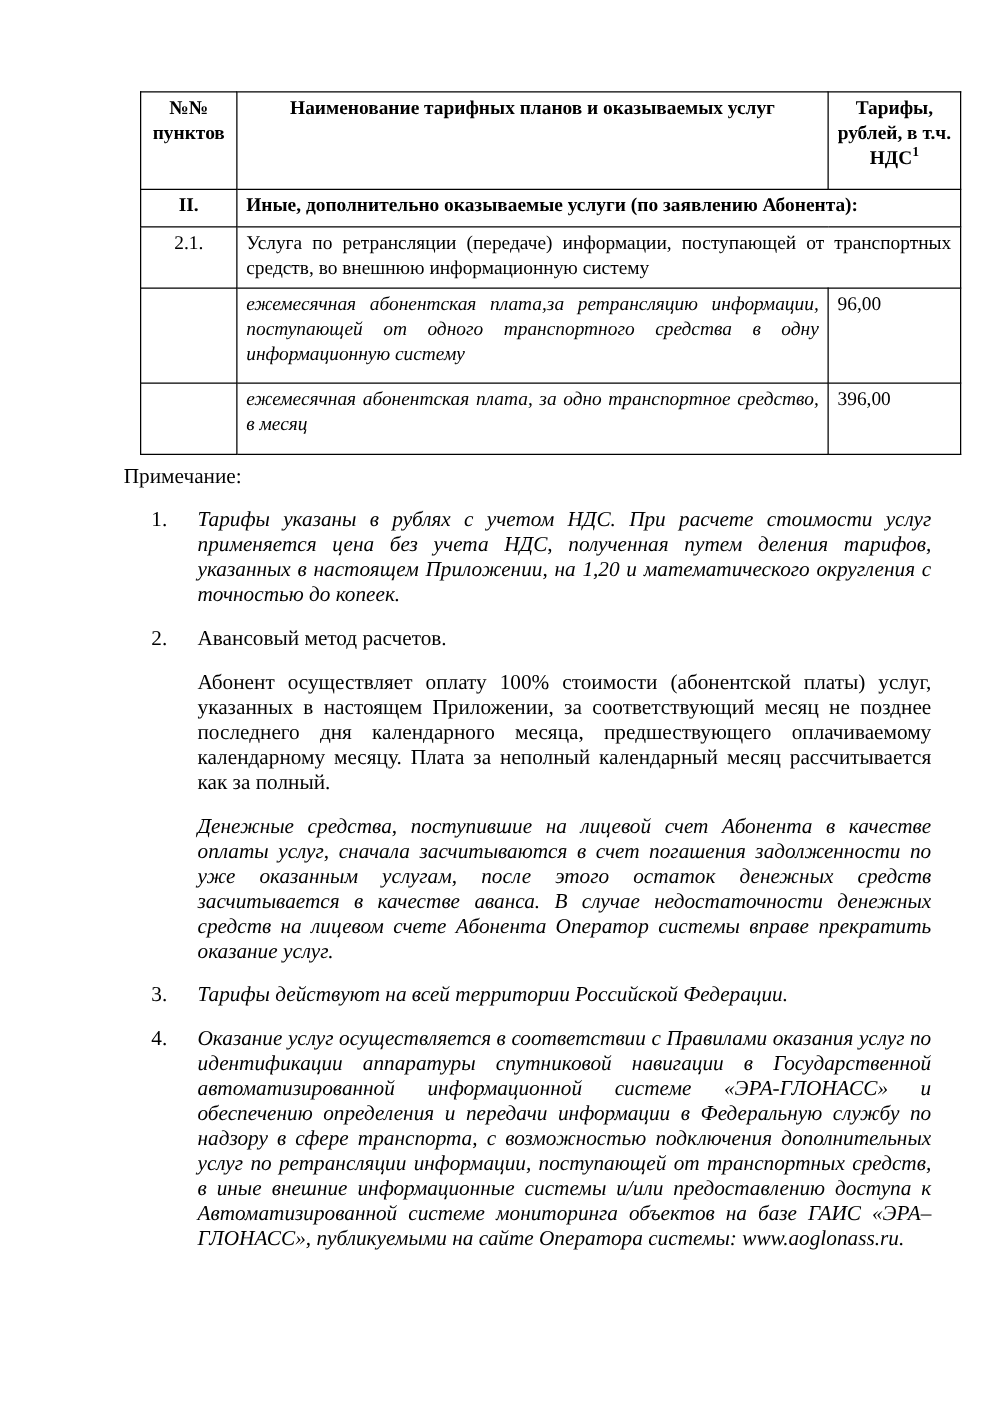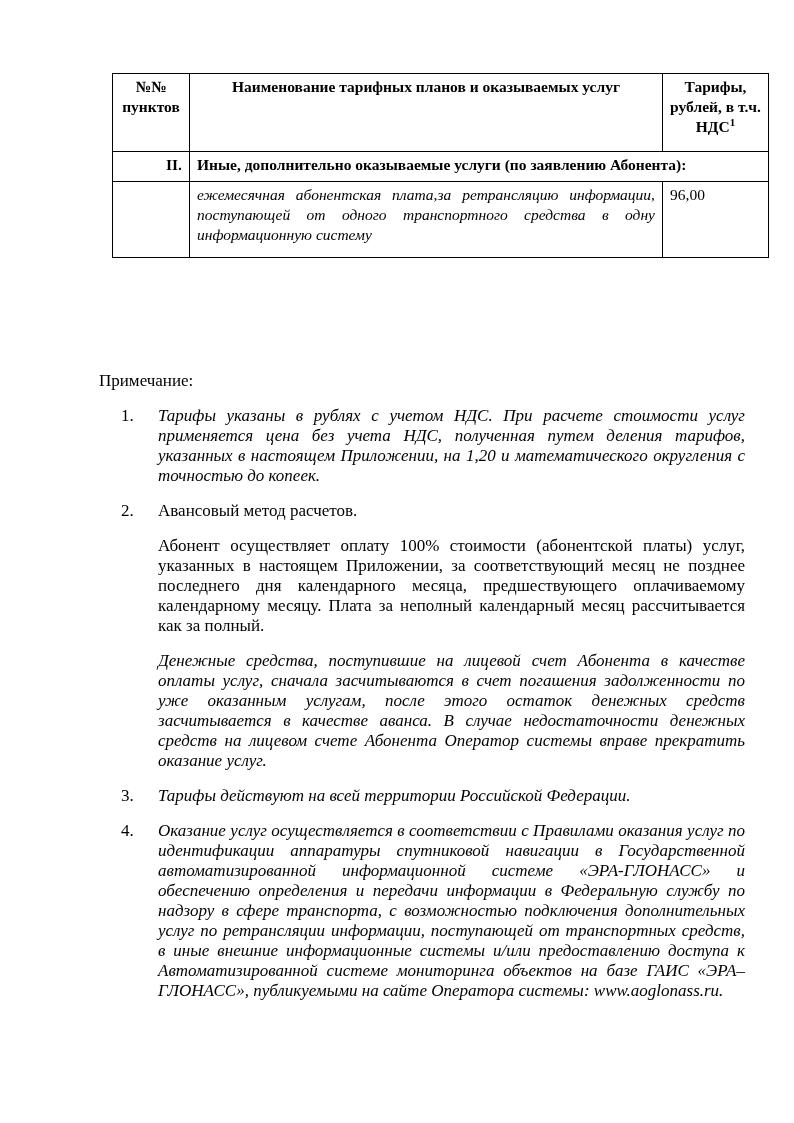--- a/index.html
+++ b/index.html
@@ -36,21 +36,21 @@
     border: 1px solid #000000;
     vertical-align: top;
     padding: 3px 7px 5px 7px;
   }
   .tariff-table th {
     font-weight: bold;
     text-align: center;
   }
   .tariff-table th.h-num { white-space: pre-line; }
   .tariff-table th.h-tariff { padding-bottom: 14px; }
-  .tariff-table td.num { text-align: right; }
+  .tariff-table td.num { text-align: center; }
   .bold { font-weight: bold; }
   .italic { font-style: italic; }
   .just { text-align: justify; }
   td.fee-text { padding-bottom: 12px; }
   td.price { }
   sup.fnref {
     font-size: 11px;
     line-height: 0;
     vertical-align: super;
   }
@@ -98,28 +98,37 @@
 пунктов</th>
         <th>Наименование тарифных планов и оказываемых услуг</th>
         <th class="h-tariff"><span>Тарифы, рублей, в т.ч. НДС</span><sup class="fnref">1</sup></th>
       </tr>
 
       <tr>
         <td class="num bold">II.</td>
         <td class="bold" colspan="2">Иные, дополнительно оказываемые услуги (по заявлению Абонента):</td>
       </tr>
 
+      <tr>
+        <td class="num">2.1.</td>
+        <td class="just" colspan="2">Услуга по ретрансляции (передаче) информации, поступающей от транспортных средств, во внешнюю информационную систему</td>
+      </tr>
 
       <tr>
         <td class="num"></td>
         <td class="just italic fee-text">ежемесячная абонентская плата,за ретрансляцию информации, поступающей от одного транспортного средства в одну информационную систему</td>
         <td class="price">96,00</td>
       </tr>
 
 
+      <tr>
+        <td class="num"></td>
+        <td class="just italic fee-text">ежемесячная абонентская плата, за одно транспортное средство, в месяц</td>
+        <td class="price">396,00</td>
+      </tr>
     </tbody>
   </table>
 
   <div class="notes">
     <div class="notes-title">Примечание:</div>
 
     <div class="note">
       <span class="nnum">1.</span>
       <div>
         <p>Тарифы указаны в рублях с учетом НДС. При расчете стоимости услуг применяется цена без учета НДС, полученная путем деления тарифов, указанных в настоящем Приложении, на 1,20 и математического округления с точностью до копеек.</p>

